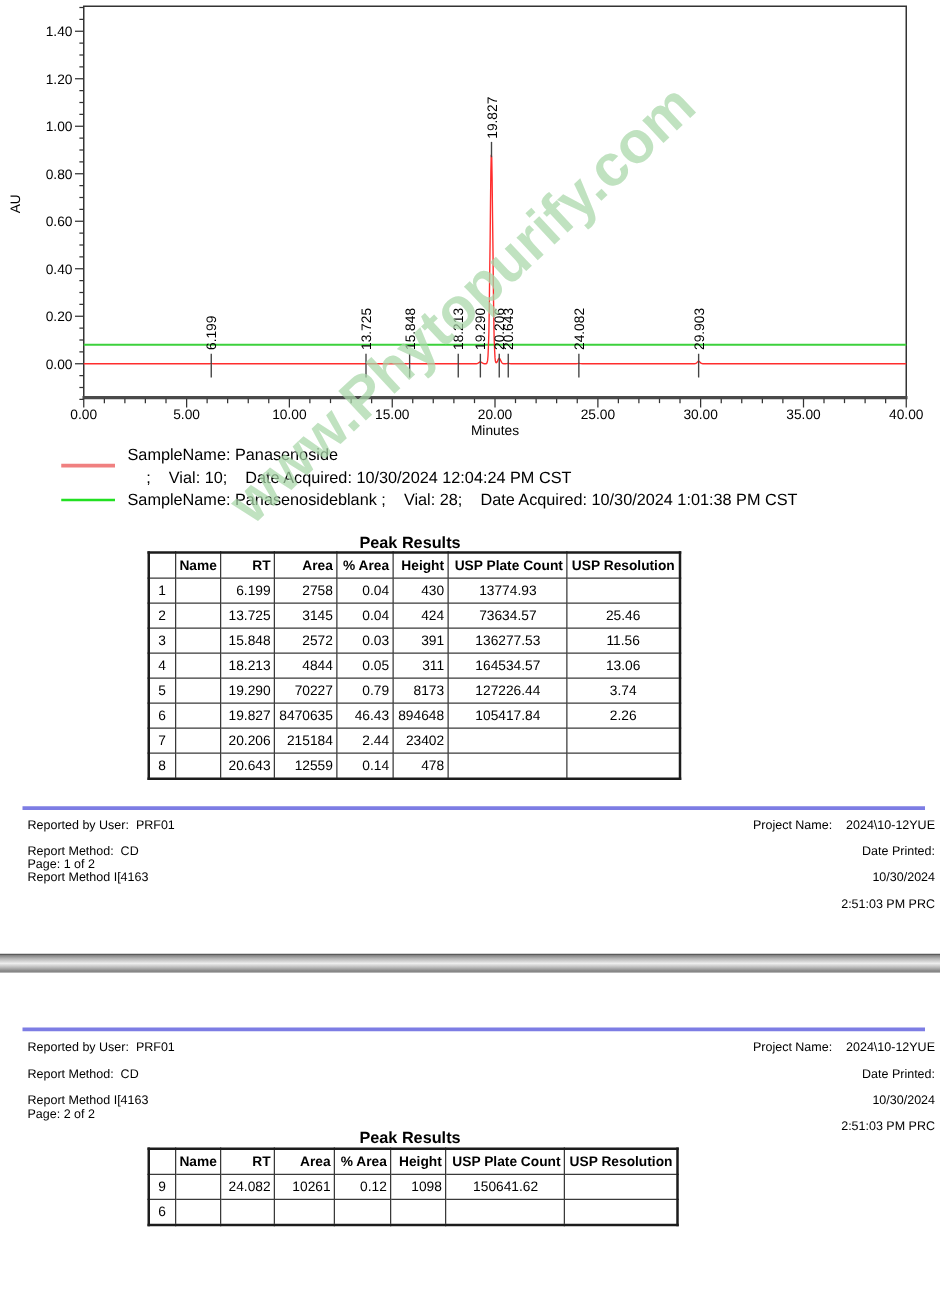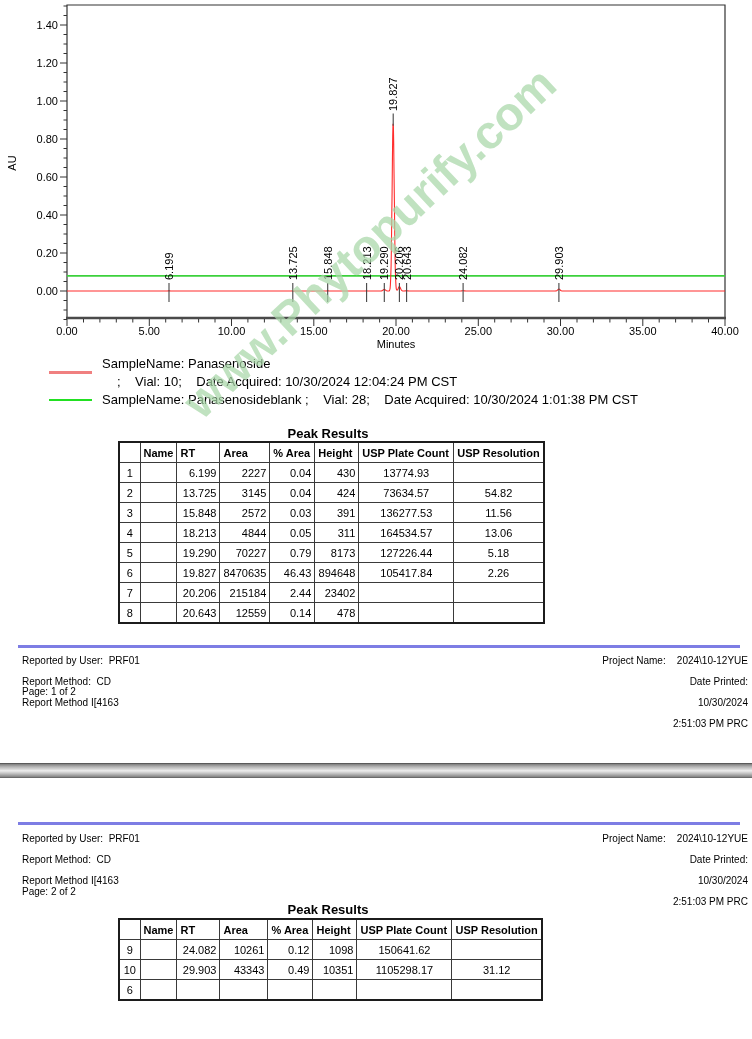--- a/index.html
+++ b/index.html
@@ -21,21 +21,21 @@
 
   
   .lg-line{position:absolute;font-size:13px;white-space:pre;line-height:15px;}
   .swatch{position:absolute;width:43px;height:3px;}
 
   
   .tbl-title{position:absolute;width:420px;text-align:center;font-size:13px;font-weight:bold;}
   .tbl{position:absolute;}
   .tbl table{border-collapse:collapse;table-layout:fixed;border:2px solid #1c1c1c;}
   .tbl th,.tbl td{border:1px solid #3a3a3a;height:19px;font-size:11px;padding:0 3px;white-space:nowrap;overflow:hidden;}
-  .tbl th{font-weight:bold;text-align:left;}
+  .tbl th{font-weight:bold;text-align:right;}
   .tbl td.num{text-align:right;}
   .tbl td.ctr{text-align:center;}
   .tbl td.lft{text-align:left;}
 
   
   .blue-rule{position:absolute;left:18px;width:722px;height:3px;background:#7d7de4;}
   .ft-line{position:absolute;font-size:10px;white-space:pre;line-height:15px;}
   .ft-right{right:4px;text-align:right;}
   .ft-left{left:22px;}
 
@@ -203,35 +203,35 @@
           <th>Height</th>
           <th>USP Plate Count</th>
           <th>USP Resolution</th>
         </tr>
       </thead>
       <tbody>
         <tr>
           <td class="ctr">1</td>
           <td class="lft">&nbsp;</td>
           <td class="num">6.199</td>
-          <td class="num">2227</td>
+          <td class="num">2758</td>
           <td class="num">0.04</td>
           <td class="num">430</td>
           <td class="ctr">13774.93</td>
           <td class="ctr">&nbsp;</td>
         </tr>
         <tr>
           <td class="ctr">2</td>
           <td class="lft">&nbsp;</td>
           <td class="num">13.725</td>
           <td class="num">3145</td>
           <td class="num">0.04</td>
           <td class="num">424</td>
           <td class="ctr">73634.57</td>
-          <td class="ctr">54.82</td>
+          <td class="ctr">25.46</td>
         </tr>
         <tr>
           <td class="ctr">3</td>
           <td class="lft">&nbsp;</td>
           <td class="num">15.848</td>
           <td class="num">2572</td>
           <td class="num">0.03</td>
           <td class="num">391</td>
           <td class="ctr">136277.53</td>
           <td class="ctr">11.56</td>
@@ -247,21 +247,21 @@
           <td class="ctr">13.06</td>
         </tr>
         <tr>
           <td class="ctr">5</td>
           <td class="lft">&nbsp;</td>
           <td class="num">19.290</td>
           <td class="num">70227</td>
           <td class="num">0.79</td>
           <td class="num">8173</td>
           <td class="ctr">127226.44</td>
-          <td class="ctr">5.18</td>
+          <td class="ctr">3.74</td>
         </tr>
         <tr>
           <td class="ctr">6</td>
           <td class="lft">&nbsp;</td>
           <td class="num">19.827</td>
           <td class="num">8470635</td>
           <td class="num">46.43</td>
           <td class="num">894648</td>
           <td class="ctr">105417.84</td>
           <td class="ctr">2.26</td>
@@ -346,30 +346,20 @@
           <td class="ctr">9</td>
           <td class="lft">&nbsp;</td>
           <td class="num">24.082</td>
           <td class="num">10261</td>
           <td class="num">0.12</td>
           <td class="num">1098</td>
           <td class="ctr">150641.62</td>
           <td class="ctr">&nbsp;</td>
         </tr>
         <tr>
-          <td class="ctr">10</td>
-          <td class="lft">&nbsp;</td>
-          <td class="num">29.903</td>
-          <td class="num">43343</td>
-          <td class="num">0.49</td>
-          <td class="num">10351</td>
-          <td class="ctr">1105298.17</td>
-          <td class="ctr">31.12</td>
-        </tr>
-        <tr>
           <td class="ctr">6</td>
           <td class="lft">&nbsp;</td>
           <td class="num">&nbsp;</td>
           <td class="num">&nbsp;</td>
           <td class="num">&nbsp;</td>
           <td class="num">&nbsp;</td>
           <td class="ctr">&nbsp;</td>
           <td class="ctr">&nbsp;</td>
         </tr>
       </tbody>

